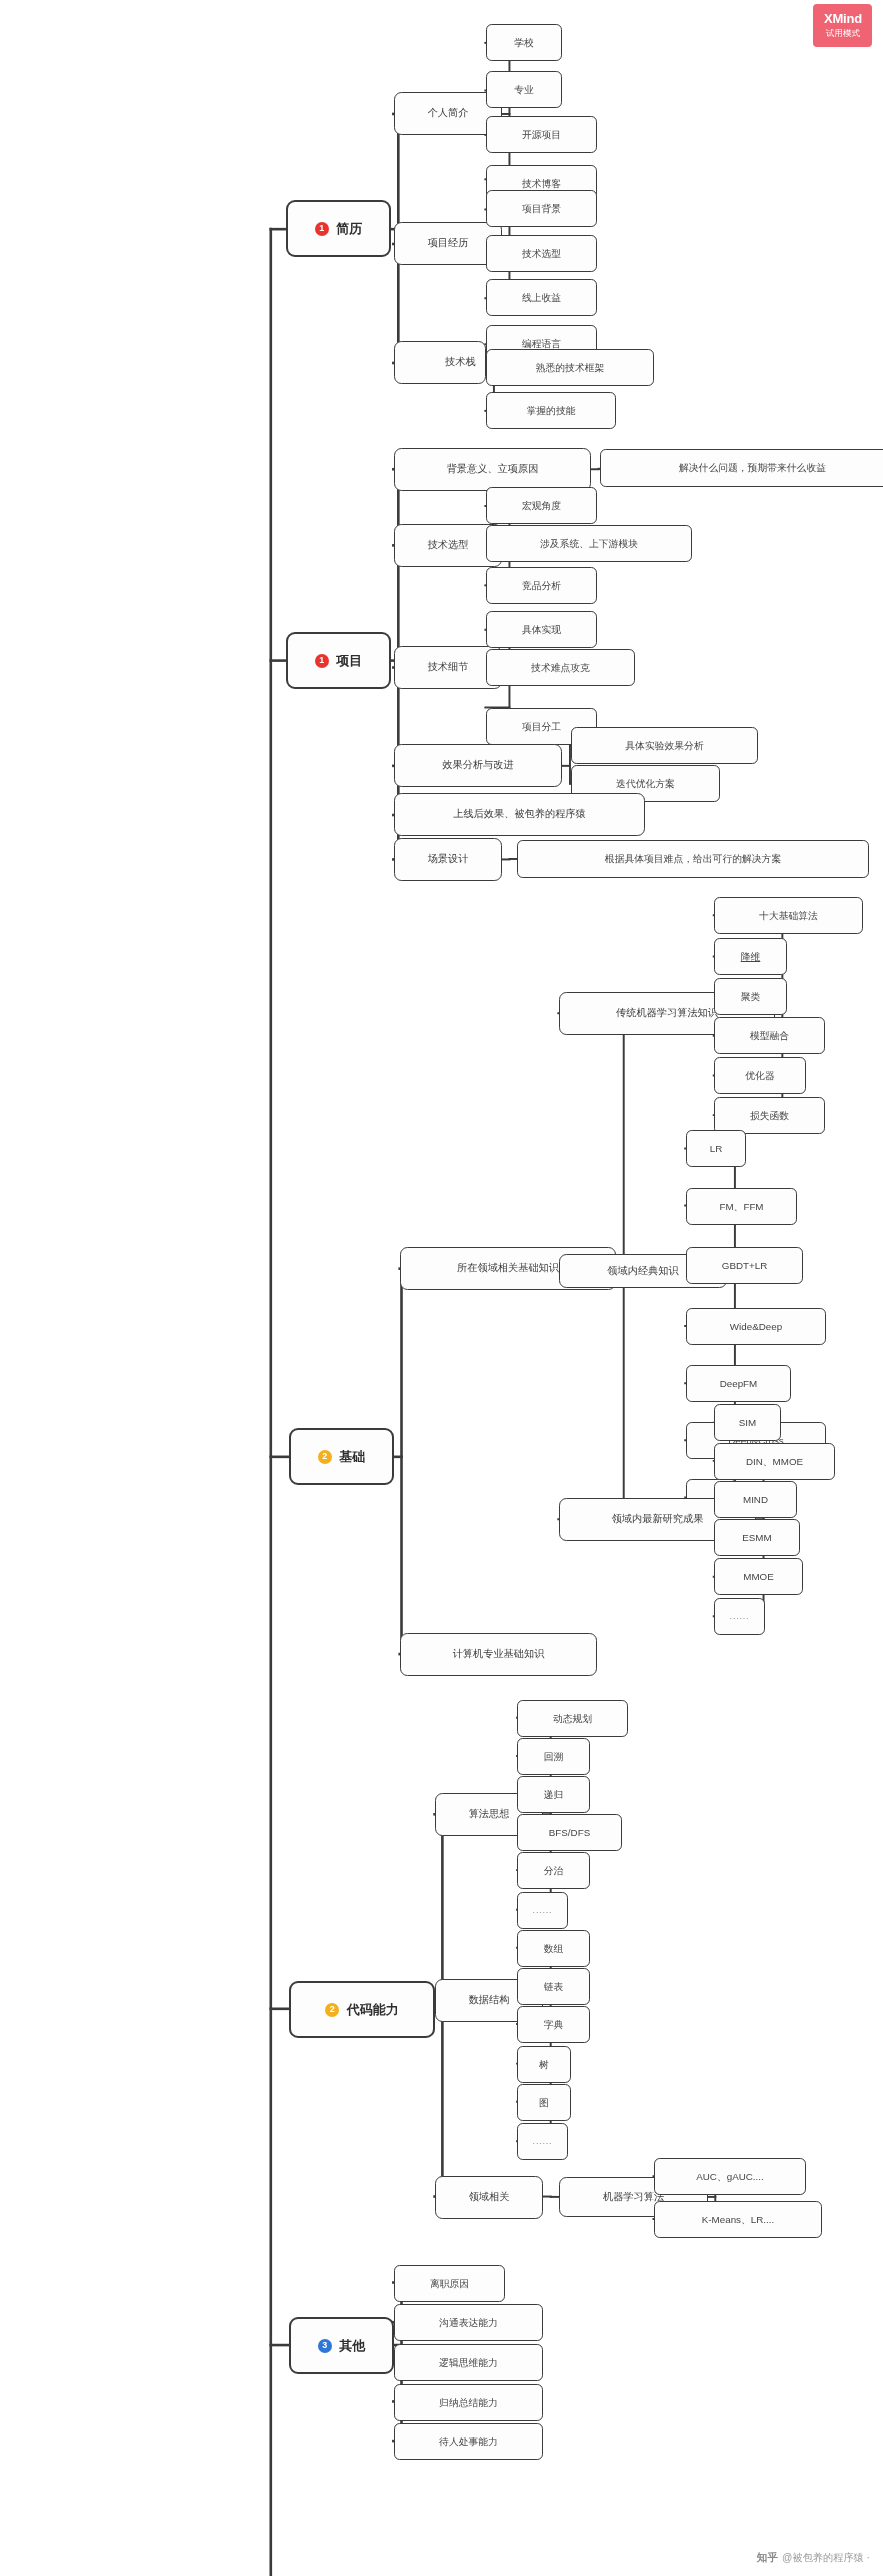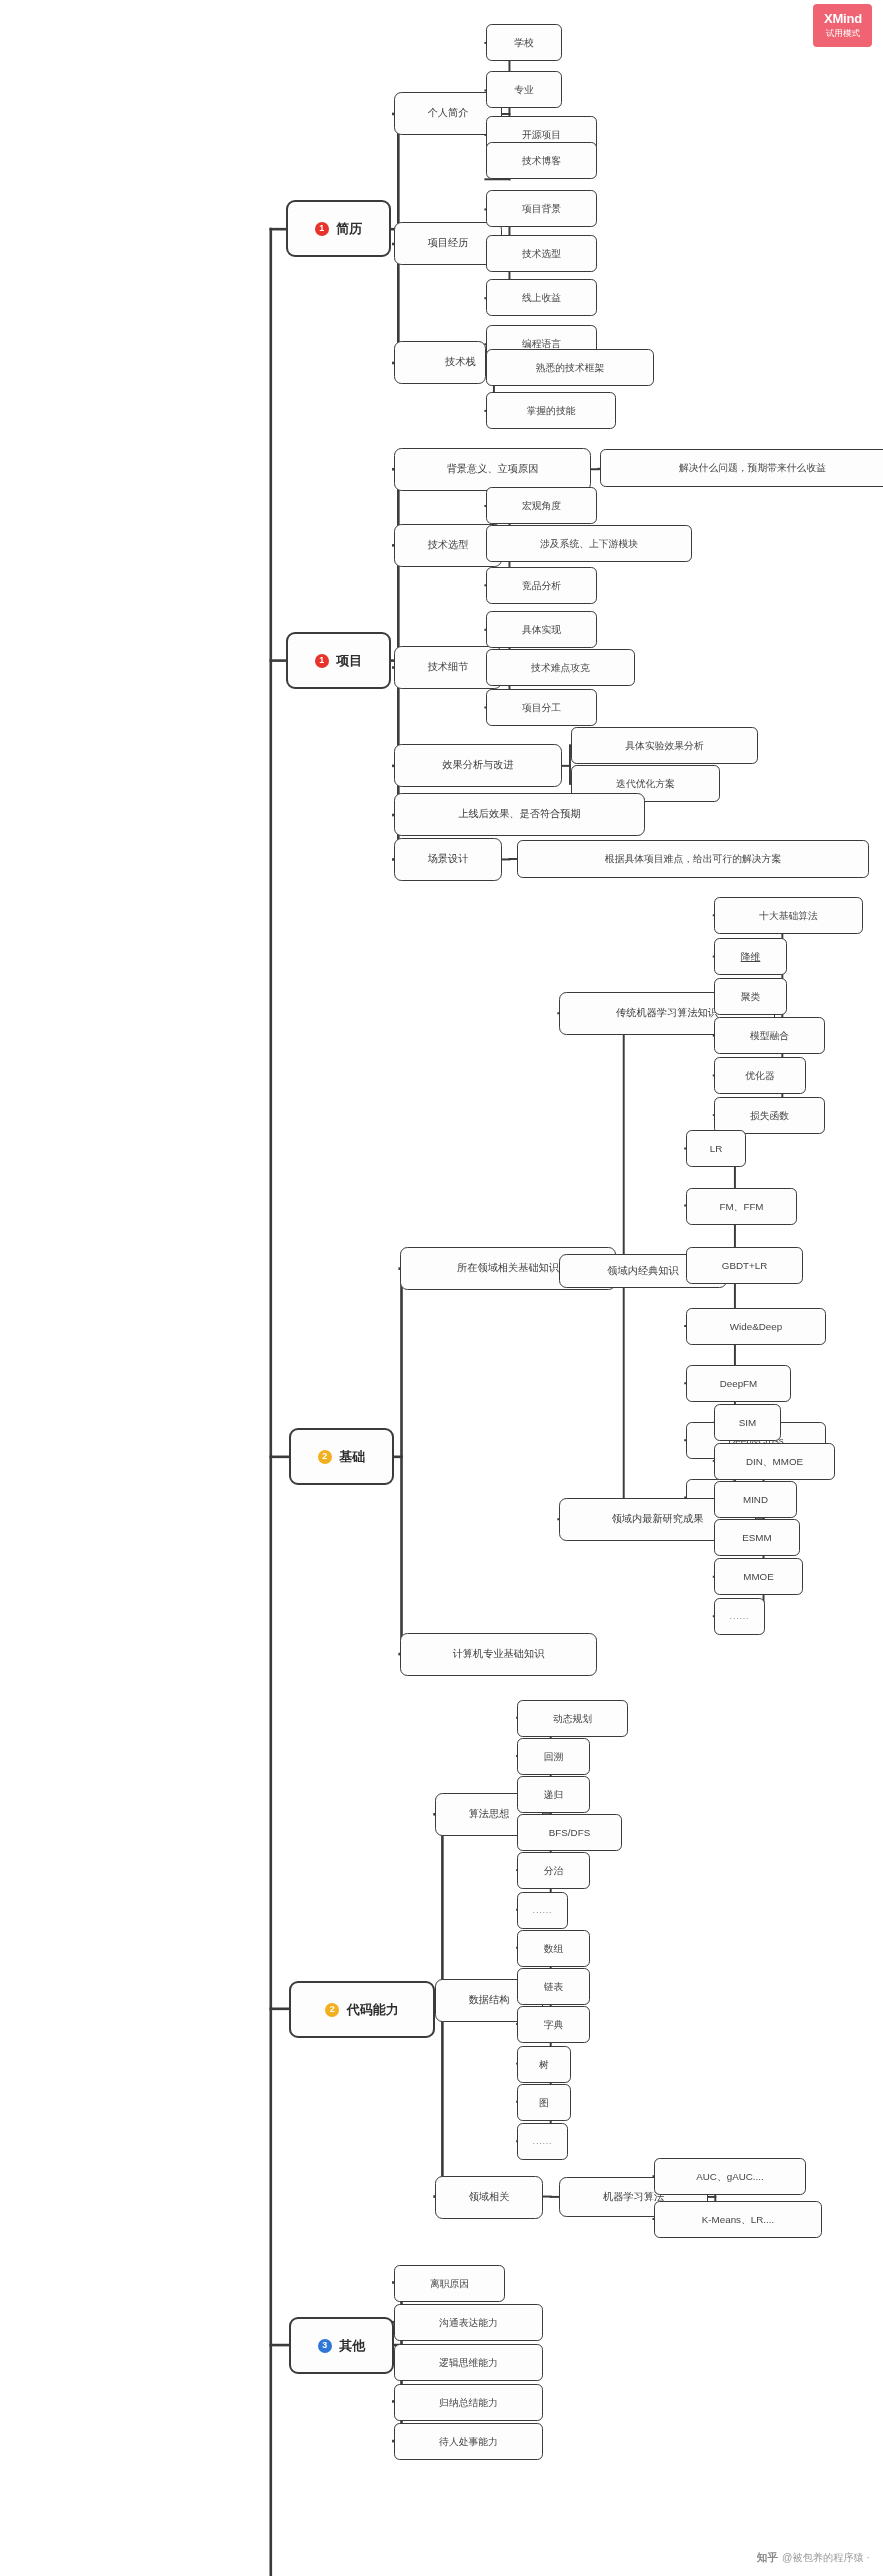--- a/index.html
+++ b/index.html
@@ -244,21 +244,21 @@
       </div>
       <div class="node leaf" style="left: 486px; top: 24px; min-width: 76px; height: 37px;">
         <span>学校</span>
       </div>
       <div class="node leaf" style="left: 486px; top: 71px; min-width: 76px; height: 37px;">
         <span>专业</span>
       </div>
       <div class="node leaf" style="left: 486px; top: 116px; min-width: 111px; height: 37px;">
         <span>开源项目</span>
       </div>
-      <div class="node leaf" style="left: 486px; top: 142px; min-width: 111px; height: 37px; text-align: center;">
+      <div class="node leaf" style="left: 486px; top: 165px; min-width: 111px; height: 37px; text-align: center;">
         <span>技术博客</span>
       </div>
       <div class="node sub" style="left: 394px; top: 222px; min-width: 108px; height: 43px;">
         <span>项目经历</span>
       </div>
       <div class="node leaf" style="left: 486px; top: 190px; min-width: 111px; height: 37px;">
         <span>项目背景</span>
       </div>
       <div class="node leaf" style="left: 486px; top: 235px; min-width: 111px; height: 37px;">
         <span>技术选型</span>
@@ -302,34 +302,34 @@
       </div>
       <div class="node sub" style="left: 394px; top: 646px; min-width: 108px; height: 43px;">
         <span>技术细节</span>
       </div>
       <div class="node leaf" style="left: 486px; top: 611px; min-width: 111px; height: 37px;">
         <span>具体实现</span>
       </div>
       <div class="node leaf" style="left: 486px; top: 649px; min-width: 149px; height: 37px;">
         <span>技术难点攻克</span>
       </div>
-      <div class="node leaf" style="left: 486px; top: 689px; min-width: 111px; height: 37px;">
+      <div class="node leaf" style="left: 486px; top: 708px; min-width: 111px; height: 37px;">
         <span>项目分工</span>
       </div>
       <div class="node sub" style="left: 394px; top: 744px; min-width: 168px; height: 43px;">
         <span>效果分析与改进</span>
       </div>
       <div class="node leaf" style="left: 571px; top: 727px; min-width: 187px; height: 37px;">
         <span>具体实验效果分析</span>
       </div>
       <div class="node leaf" style="left: 571px; top: 765px; min-width: 149px; height: 37px;">
         <span>迭代优化方案</span>
       </div>
       <div class="node sub" style="left: 394px; top: 793px; min-width: 251px; height: 43px;">
-        <span>上线后效果、是否符合预期</span>
+        <span>上线后效果、被包养的程序猿</span>
       </div>
       <div class="node sub" style="left: 394px; top: 838px; min-width: 108px; height: 43px;">
         <span>场景设计</span>
       </div>
       <div class="node leaf" style="left: 517px; top: 840px; min-width: 352px; height: 38px;">
         <span>根据具体项目难点，给出可行的解决方案</span>
       </div>
       <div class="node main" style="left: 289px; top: 1428px; min-width: 105px; height: 57px;">
         <span class="badge yellow">2</span>
         <span>基础</span>

